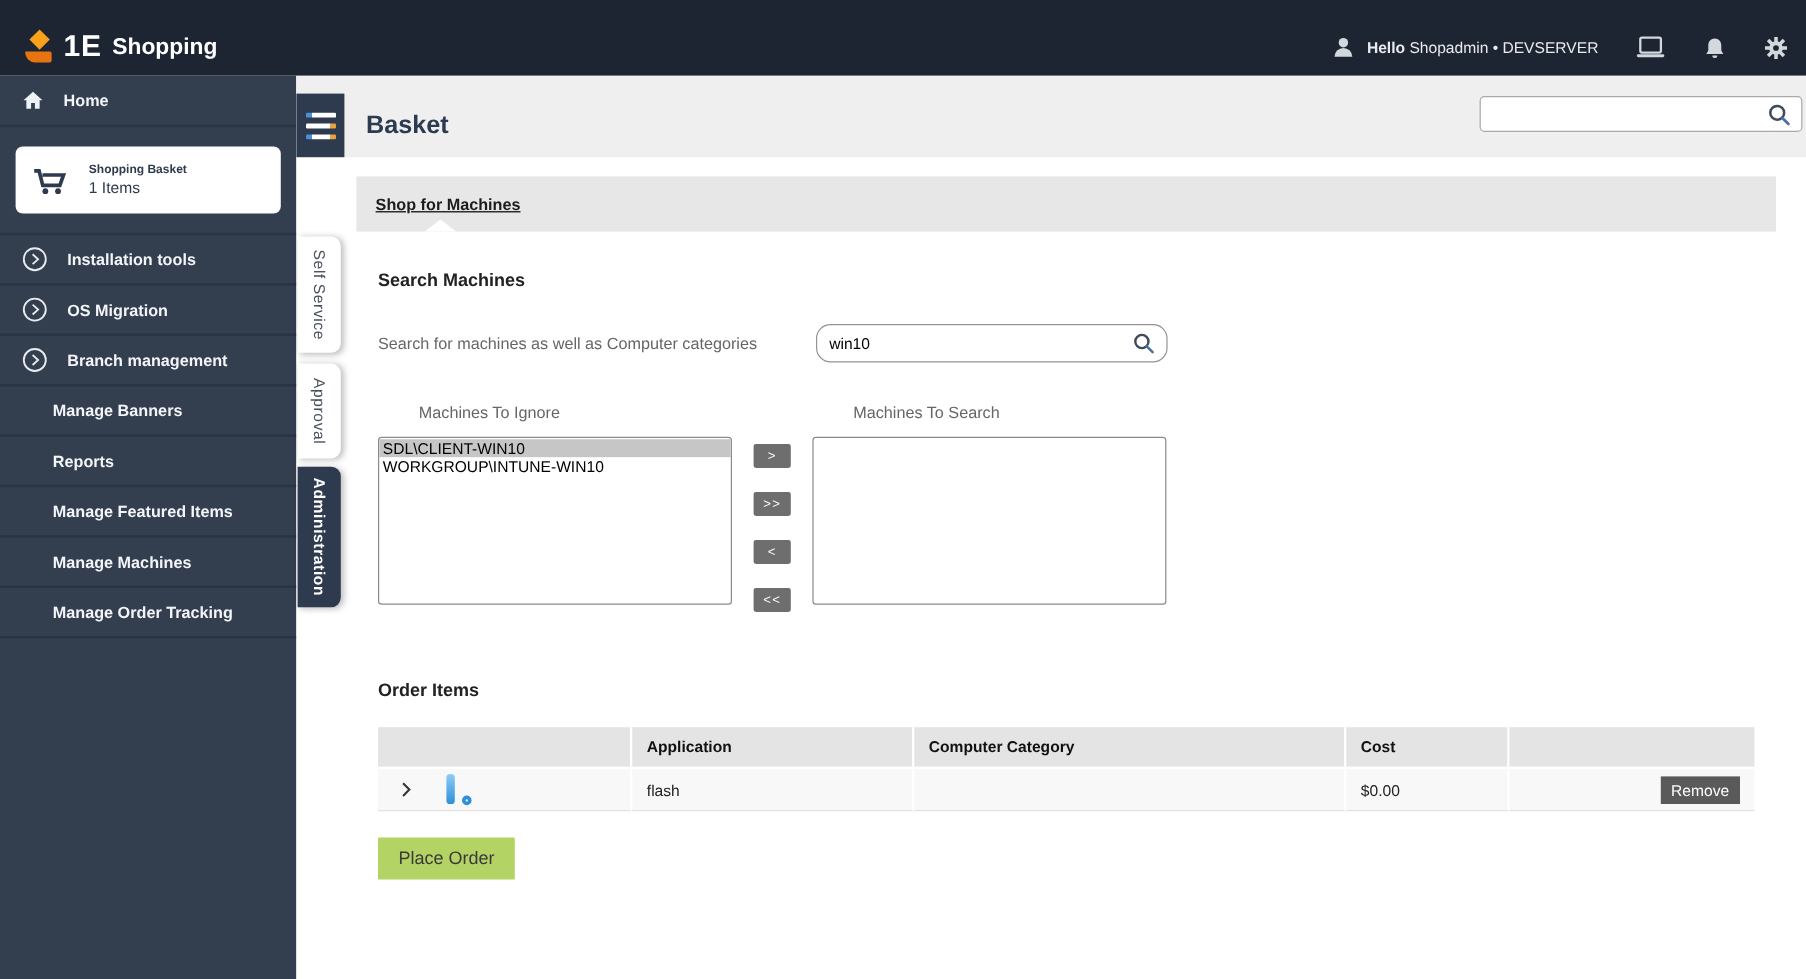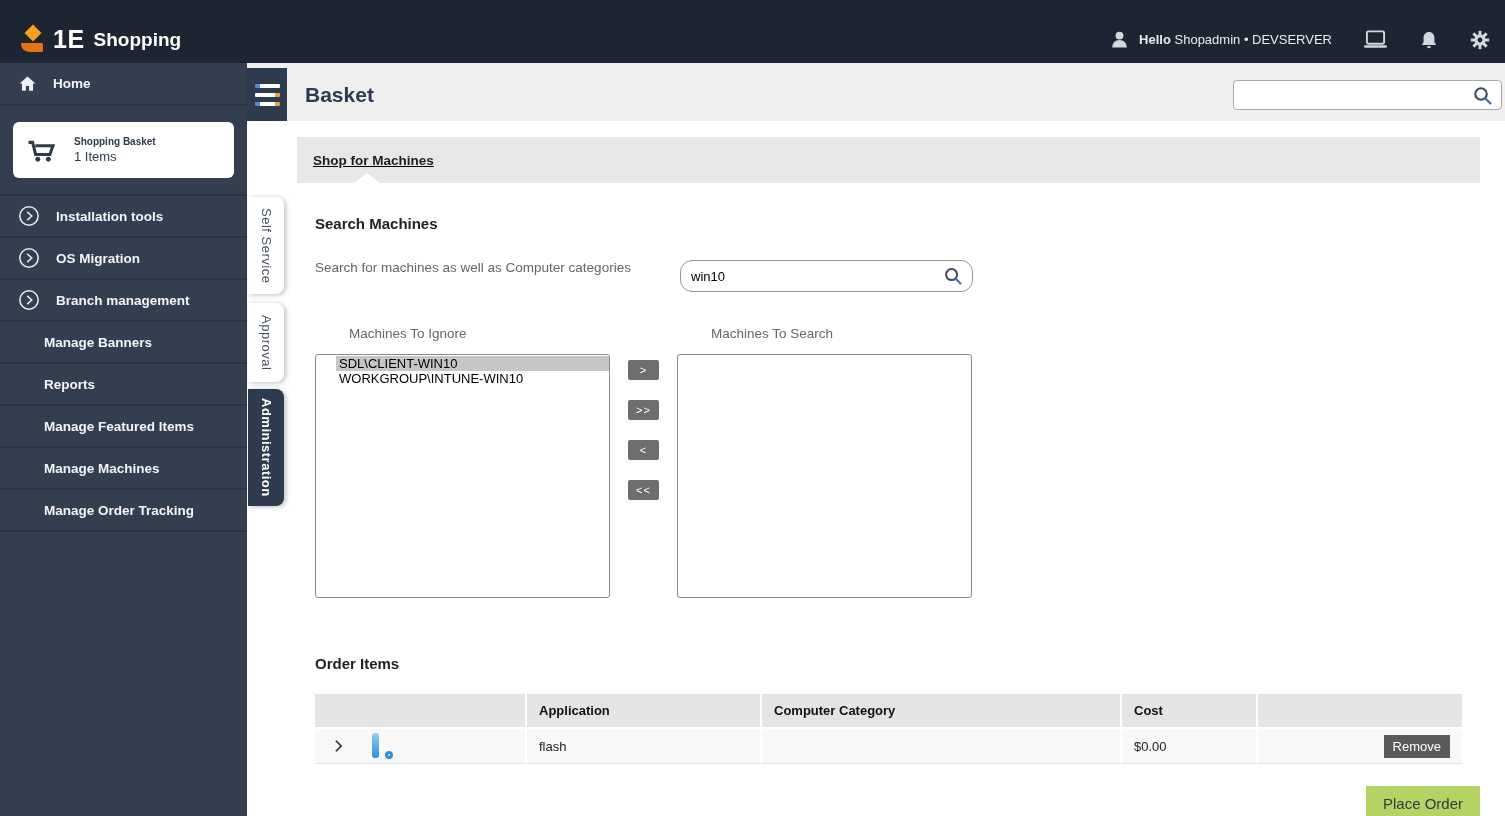--- a/index.html
+++ b/index.html
@@ -42,21 +42,21 @@
   .vtab { position:absolute; left:1px; width:36px; writing-mode:vertical-rl;
     display:flex; align-items:center; justify-content:center; background:#fff;
     color:#46505e; font-size:13px; letter-spacing:.5px; border-radius:0 8px 8px 0;
     box-shadow:2px 1px 5px rgba(0,0,0,.25); cursor:pointer; z-index:20; }
   .vtab-self { top:134px; height:97px; }
   .vtab-approval { top:240px; height:79px; }
   .vtab-admin { top:326px; height:117px; background:#2e3a4e; color:#fff; font-weight:700; }
 
   
   .main { flex:1; position:relative; background:#fff; }
-  .main-header { height:58px; background:#efefef; display:flex; align-items:flex-end; position:relative; }
+  .main-header { height:68px; background:#efefef; display:flex; align-items:flex-end; position:relative; }
   .burger-box { width:40px; height:53px; background:#2e3a4e; display:flex; flex-direction:column;
     align-items:center; justify-content:center; gap:5px; cursor:pointer; }
   .bar { width:25px; height:4px; border-radius:1px; }
   .bar1 { background:linear-gradient(90deg,#4a90d9 0 5px,#fff 5px); }
   .bar2 { background:linear-gradient(90deg,#fff 0 calc(100% - 5px),#e8a33d calc(100% - 5px)); }
   .bar3 { background:linear-gradient(90deg,#4a90d9 0 5px,#fff 5px calc(100% - 5px),#e8a33d calc(100% - 5px)); }
   .page-title { font-size:21px; font-weight:700; color:#2c3a52; margin:0 0 14px 18px; }
   .header-search { position:absolute; right:3px; top:17px; width:269px; height:30px;
     background:#fff; border:1px solid #a9a9a9; border-radius:4px; display:flex; align-items:center; }
   .header-search input { flex:1; border:none; outline:none; height:100%; padding:0 6px 0 10px;
@@ -66,33 +66,33 @@
   .tabstrip { margin:16px 25px 0 50px; height:46px; background:#e7e7e7; position:relative;
     display:flex; align-items:center;text-decoration:underline; }
   .strip-tab { font-size:13.5px; font-weight:700; color:#1c1c1c; padding-left:16px; cursor:pointer; }
   .notch { position:absolute; bottom:0; left:57px; width:0; height:0;
     border-left:13px solid transparent; border-right:13px solid transparent;
     border-bottom:10px solid #fff; }
 
   .content { padding:0 25px 0 68px; }
   .section-h { font-size:15px; font-weight:700; color:#222; }
   .h-search { margin-top:32px; }
-  .search-row { display:flex; margin-top:28px; }
+  .search-row { display:flex; align-items:center; margin-top:28px; }
   .search-row .desc { width:365px; color:#666; font-size:13.5px; }
   .machine-search { width:293px; height:32px; border:1px solid #949494; border-radius:12px;
     display:flex; align-items:center; background:#fff; }
   .machine-search input { flex:1; border:none; outline:none; height:100%; padding:0 4px 0 10px;
     font-size:13px; font-family:"Liberation Sans", sans-serif; background:transparent; }
   .machine-search .mag { margin-right:9px; cursor:pointer; display:flex; }
 
   .lists-row { display:flex; margin-top:34px; }
   .list-col { width:295px; }
   .list-label { color:#666; font-size:13.5px;margin-left:34px; }
-  .listbox { margin-top:13px; height:244px; border:1px solid #8a8a8a; border-radius:3px;
-    background:#fff; overflow:hidden; padding-top:1px;padding-left:20px; }
+  .listbox { margin-top:13px; height:140px; border:1px solid #8a8a8a; border-radius:3px;
+    background:#fff; overflow:hidden; padding-top:1px; }
   .option { font-size:13px; line-height:15px; padding:0 3px; color:#000; cursor:default;
     white-space:nowrap; }
   .option.selected { background:#c6c6c6; }
   .transfer-col { width:67px; display:flex; flex-direction:column; align-items:center;
     gap:20px; padding-top:34px; }
   .transfer-btn { width:31px; height:20px; background:#6e6e6e; color:#fff; border:none;
     border-radius:2px; font-size:11px; line-height:18px; text-align:center; letter-spacing:1px;
     cursor:pointer; font-family:"Liberation Sans", sans-serif; }
 
   .h-order { margin-top:57px; }
@@ -107,21 +107,21 @@
   .ot-bcell:last-child { border-right:none; }
   .row-chevron { display:flex; cursor:pointer; margin-left:7px; }
   .app-icon { position:relative; width:28px; height:28px; margin-left:24px; }
   .app-bar { position:absolute; left:5px; top:1px; width:7px; height:25px; border-radius:3px;
     background:linear-gradient(180deg,#8ecdf5,#2e8fd8); }
   .app-ring { position:absolute; right:2px; bottom:1px; width:8px; height:8px;
     border:3.5px solid #2f8fd8; border-radius:50%; background:#eaf4fb; }
   .remove-btn { margin-left:auto; margin-right:12px; background:#5a5a5a; color:#fff; border:none;
     font-size:13px; padding:4px 9px; cursor:pointer; font-family:"Liberation Sans", sans-serif; }
 
-  .place-order-row { display:flex; justify-content:flex-end; margin-top:22px; }
+  .place-order-row { display:flex; margin-top:22px; }
   .place-order { background:#b3d365; color:#3a3a3a; border:none; font-size:15px;
     padding:9px 17px; cursor:pointer; border-radius:1px; font-family:"Liberation Sans", sans-serif; }
 </style>
 </head>
 <body>
 
 <header class="topbar">
   <span class="logo-mark">
     <span class="logo-diamond"></span>
     <span class="logo-swoosh"></span>

